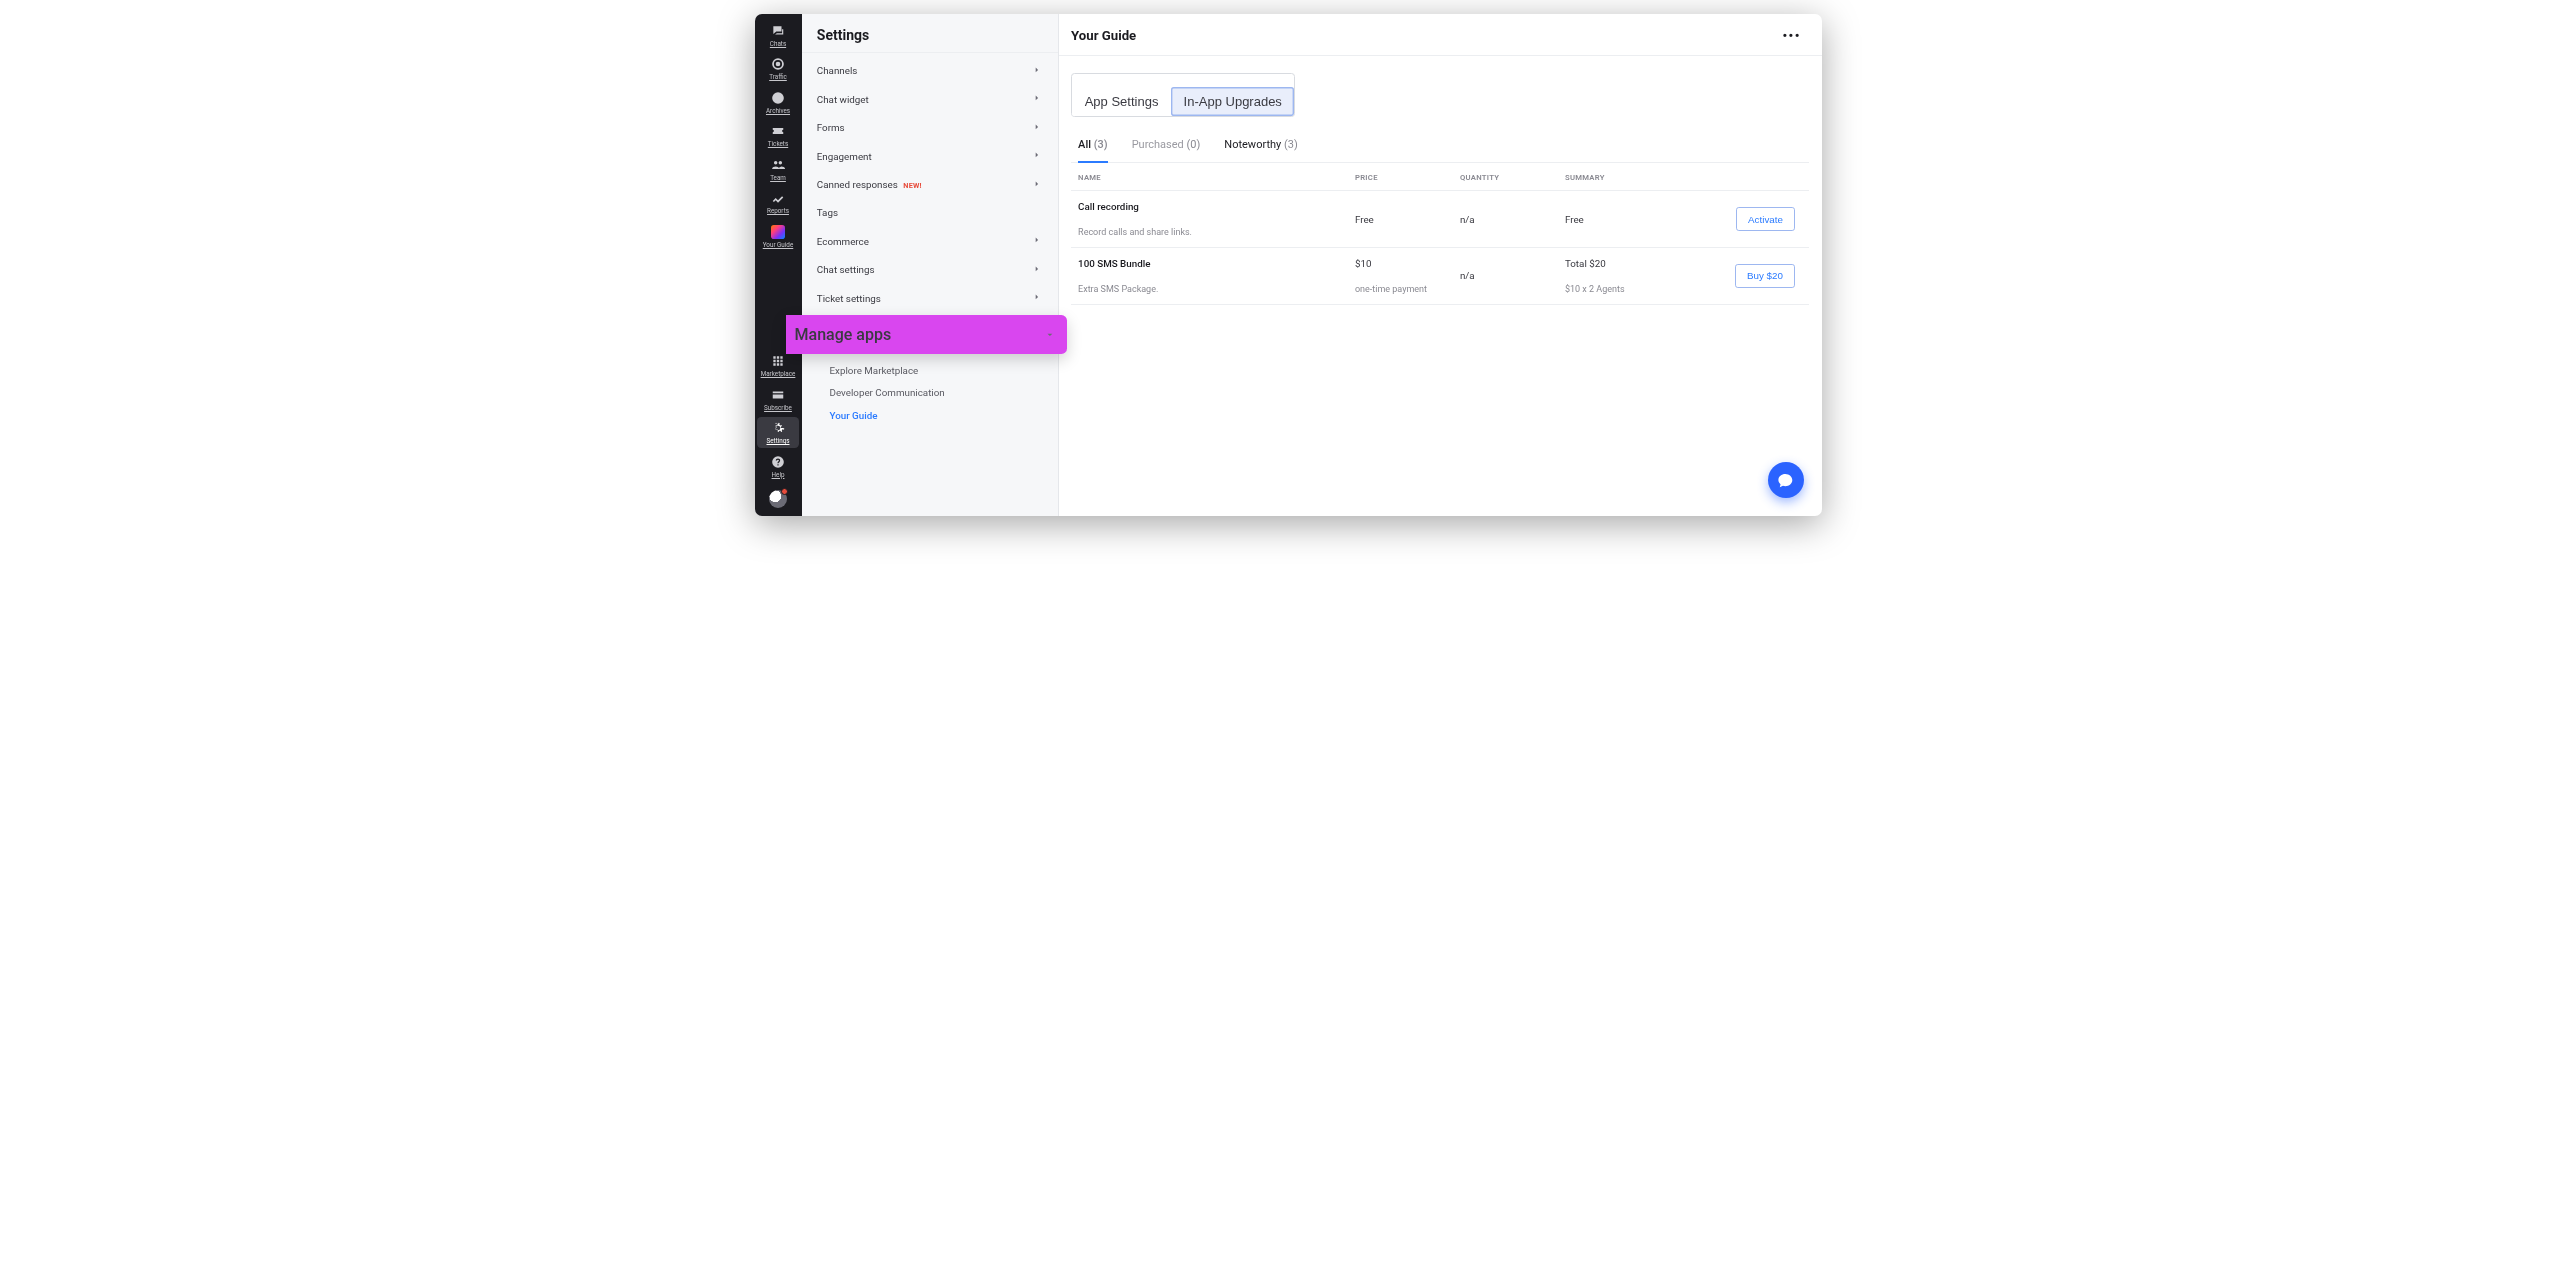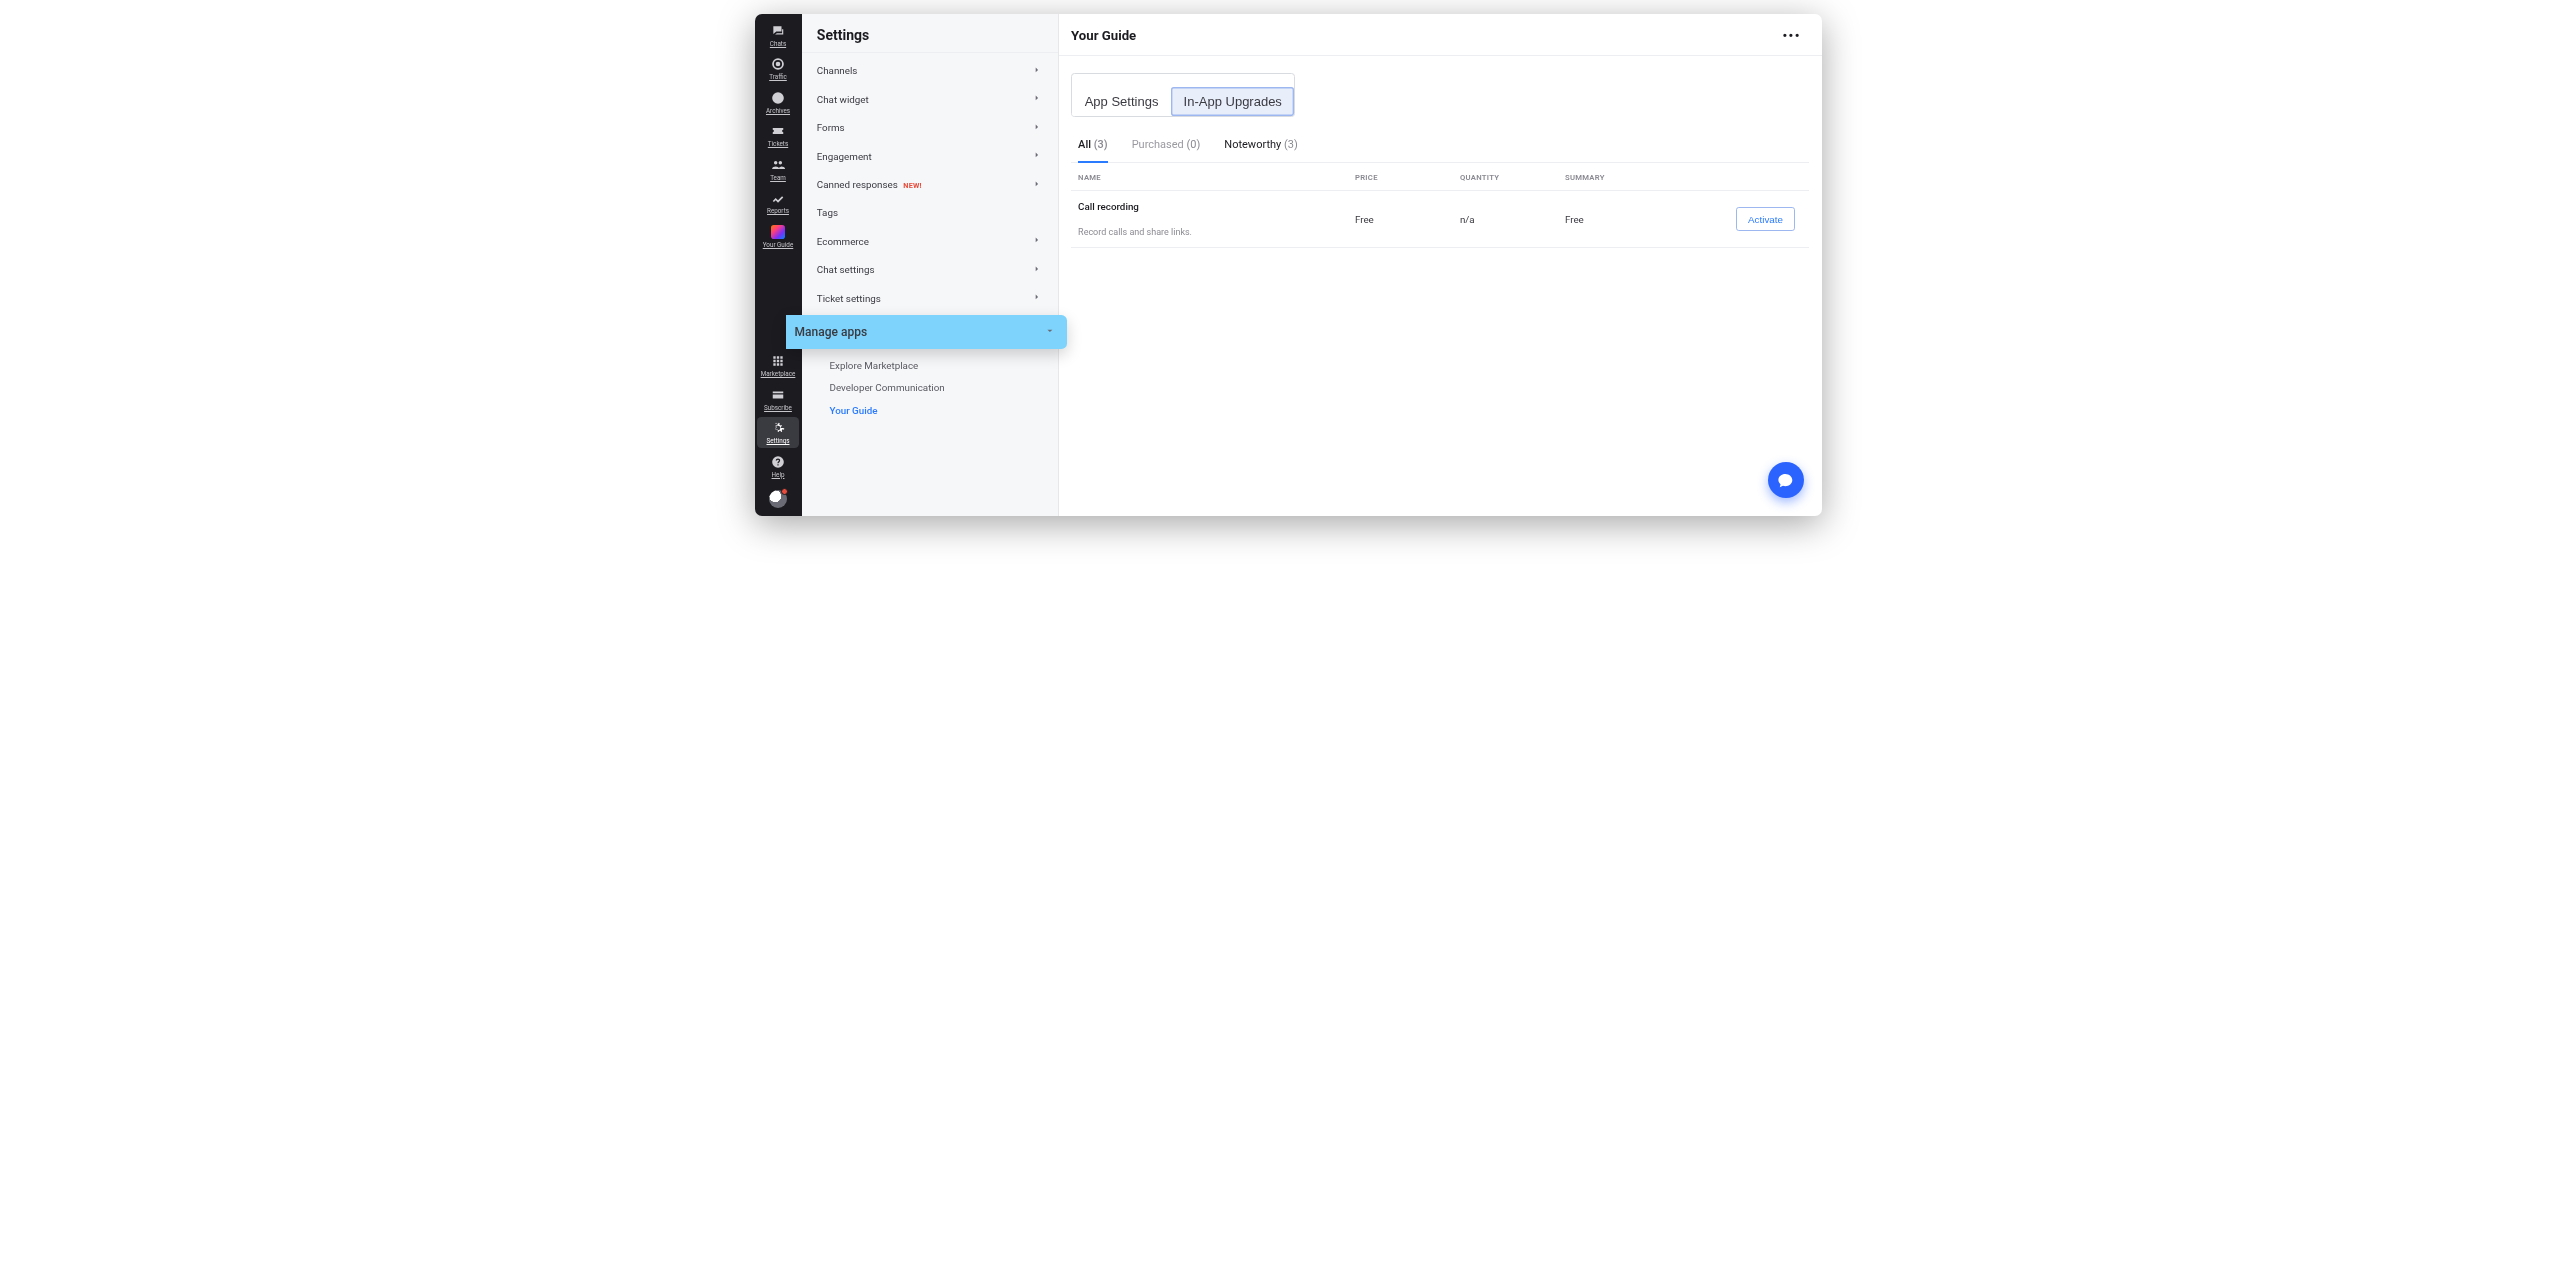--- a/index.html
+++ b/index.html
@@ -22,21 +22,21 @@
 .avatar .dot { position: absolute; top: -1.4px; right: -1.4px; width: 7px; height: 7px; border-radius: 50%; background: #e74c3c; border: 1.4px solid #1b1b20; }
 
 
 .subnav { width: 257px; background: #f6f7f9; border-right: 0.7px solid #e5e7eb; display: flex; flex-direction: column; overflow: visible; }
 .subnav-header { padding: 12.6px 15.3px 9.8px; border-bottom: 0.7px solid #eceef1; }
 .subnav-header h1 { font-size: 14px; font-weight: 700; color: #1b1b20; }
 .subnav-list { padding: 2.8px 0; position: relative; }
 .subnav-item { display: flex; align-items: center; justify-content: space-between; padding: 8.4px 15.3px; font-size: 9.8px; color: #3a3a41; cursor: pointer; }
 .subnav-item .chev { color: #6b6b75; }
 .subnav-item .badge-new { font-size: 7.3px; font-weight: 700; color: #e74c3c; letter-spacing: 0.2px; margin-left: 5.6px; }
-.subnav-item.popped { background: #7dd3fc; margin: 2.8px -9.8px 2.8px -15.3px; padding: 9.8px 12.6px 9.8px 8.4px; border-radius: 0 5.6px 5.6px 0; box-shadow: 0 5.6px 15.3px rgba(0,0,0,0.18); position: relative; z-index: 3; font-size: 12px; font-weight: 500; }
+.subnav-item.popped { background: #d946ef; margin: 2.8px -9.8px 2.8px -15.3px; padding: 9.8px 12.6px 9.8px 8.4px; border-radius: 0 5.6px 5.6px 0; box-shadow: 0 5.6px 15.3px rgba(0,0,0,0.18); position: relative; z-index: 3; font-size: 16px; font-weight: 500; }
 .subnav-item.popped .chev svg { transform: rotate(90deg); }
 .subnav-sub { padding: 2.8px 0 2.8px 28px; }
 .subnav-sub a { display: block; padding: 5.6px 0; font-size: 9.8px; color: #5a5a62; text-decoration: none; cursor: pointer; }
 .subnav-sub a.active { color: #2b7bff; font-weight: 500; }
 
 
 .main { flex: 1; background: #fff; display: flex; flex-direction: column; border-radius: 0 7px 7px 0; min-width: 0; }
 .main-header { display: flex; align-items: center; justify-content: space-between; padding: 11px 18px 9.8px 12.6px; border-bottom: 0.7px solid #eceef1; }
 .main-header h2 { font-size: 13.2px; font-weight: 700; color: #1b1b20; }
 .kebab { color: #1b1b20; cursor: pointer; padding: 2.8px; letter-spacing: 1.4px; font-size: 12.6px; font-weight: 900; }
@@ -248,20 +248,36 @@
               </td>
               <td>
                 <div>Free</div>
               </td>
               <td>n/a</td>
               <td>
                 <div>Free</div>
               </td>
               <td class="col-action"><button class="btn-outline">Activate</button></td>
             </tr>
+            <tr>
+              <td>
+                <div class="row-title">100 SMS Bundle</div>
+                <div class="row-sub">Extra SMS Package.</div>
+              </td>
+              <td>
+                <div>$10</div>
+                <div class="row-sub">one-time payment</div>
+              </td>
+              <td>n/a</td>
+              <td>
+                <div>Total $20</div>
+                <div class="row-sub">$10 x 2 Agents</div>
+              </td>
+              <td class="col-action"><button class="btn-outline">Buy $20</button></td>
+            </tr>
           </tbody>
       </table>
     </div>
 
     <div class="fab">
       <svg viewBox="0 0 24 24">
           <path d="M12 3C6.5 3 2 6.8 2 11.5c0 2.4 1.2 4.6 3.1 6.1L4 22l4.6-2.1c1.1.3 2.2.5 3.4.5 5.5 0 10-3.8 10-8.5S17.5 3 12 3z"></path>
         </svg>
     </div>
   </main>

